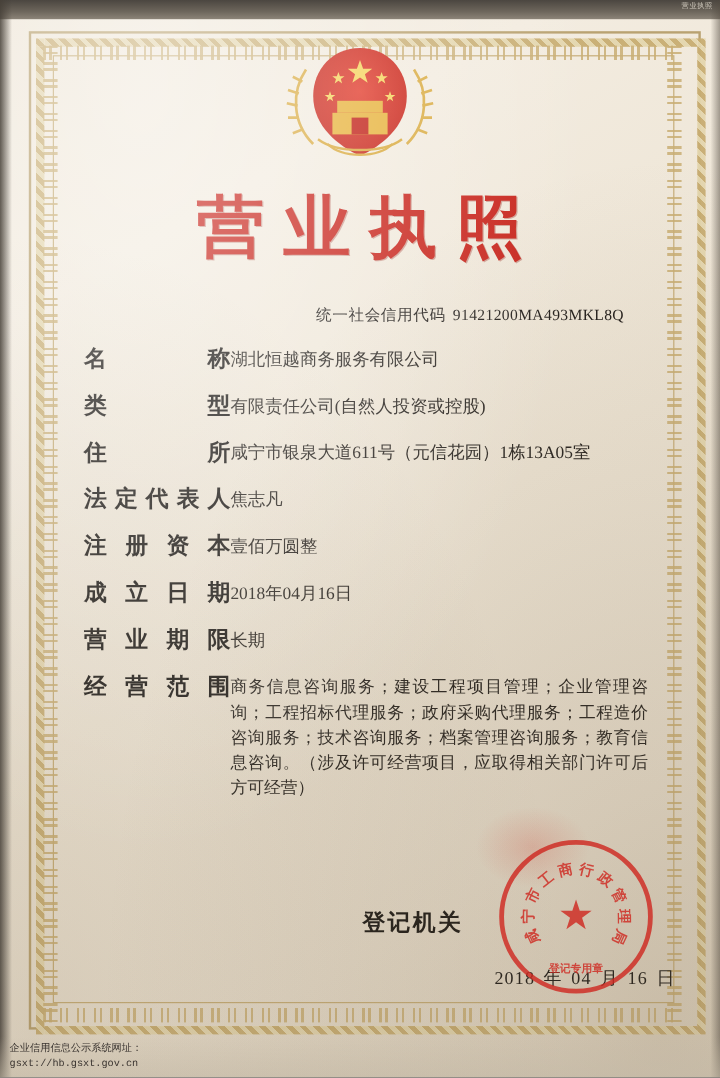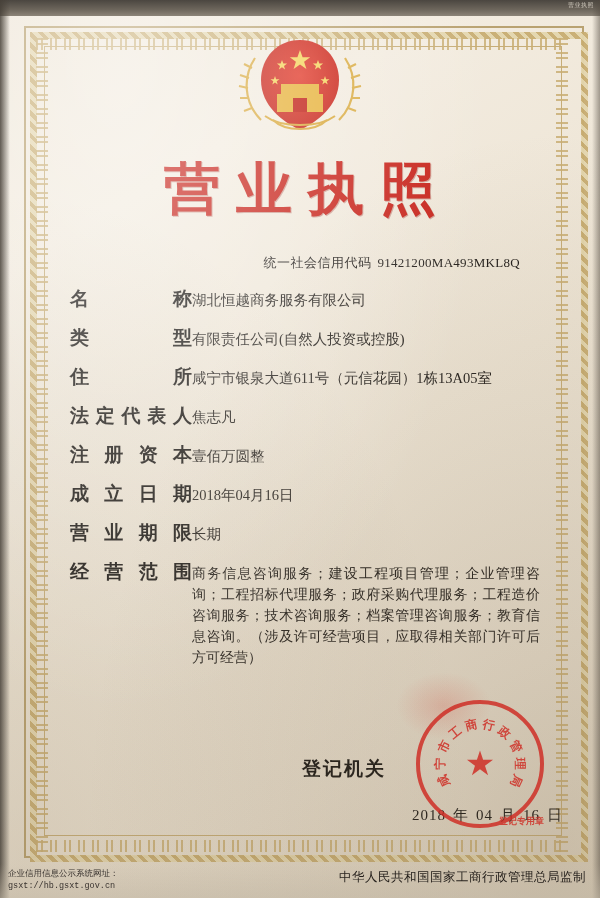--- a/index.html
+++ b/index.html
@@ -267,24 +267,24 @@
     left: 50%;
     top: 50%;
     font-size: 12px;
     font-weight: bold;
     color: #cf2a22;
     transform-origin: 0 0;
     white-space: nowrap;
   }
   .seal .bottom-text {
     position: absolute;
-    bottom: 0;
+    bottom: 14px;
     left: 0;
     width: 100%;
-    text-align: right;
+    text-align: center;
     font-size: 9px;
     font-weight: bold;
     color: #cf2a22;
   }
   
   .seal-faint {
     position: absolute;
     left: 396px;
     top: 672px;
     width: 96px;
@@ -488,15 +488,14 @@
     <div class="bottom-text">登记专用章</div>
   </div>
 
   <div class="bottom-strip"></div>
 
   <div class="footer-left">
     <div>企业信用信息公示系统网址：</div>
     <div>gsxt://hb.gsxt.gov.cn</div>
   </div>
 
-  <div class="footer-right">中华人民共和国国家工商行政管理总局监制</div>
 
 </div>
 
 </body></html>

